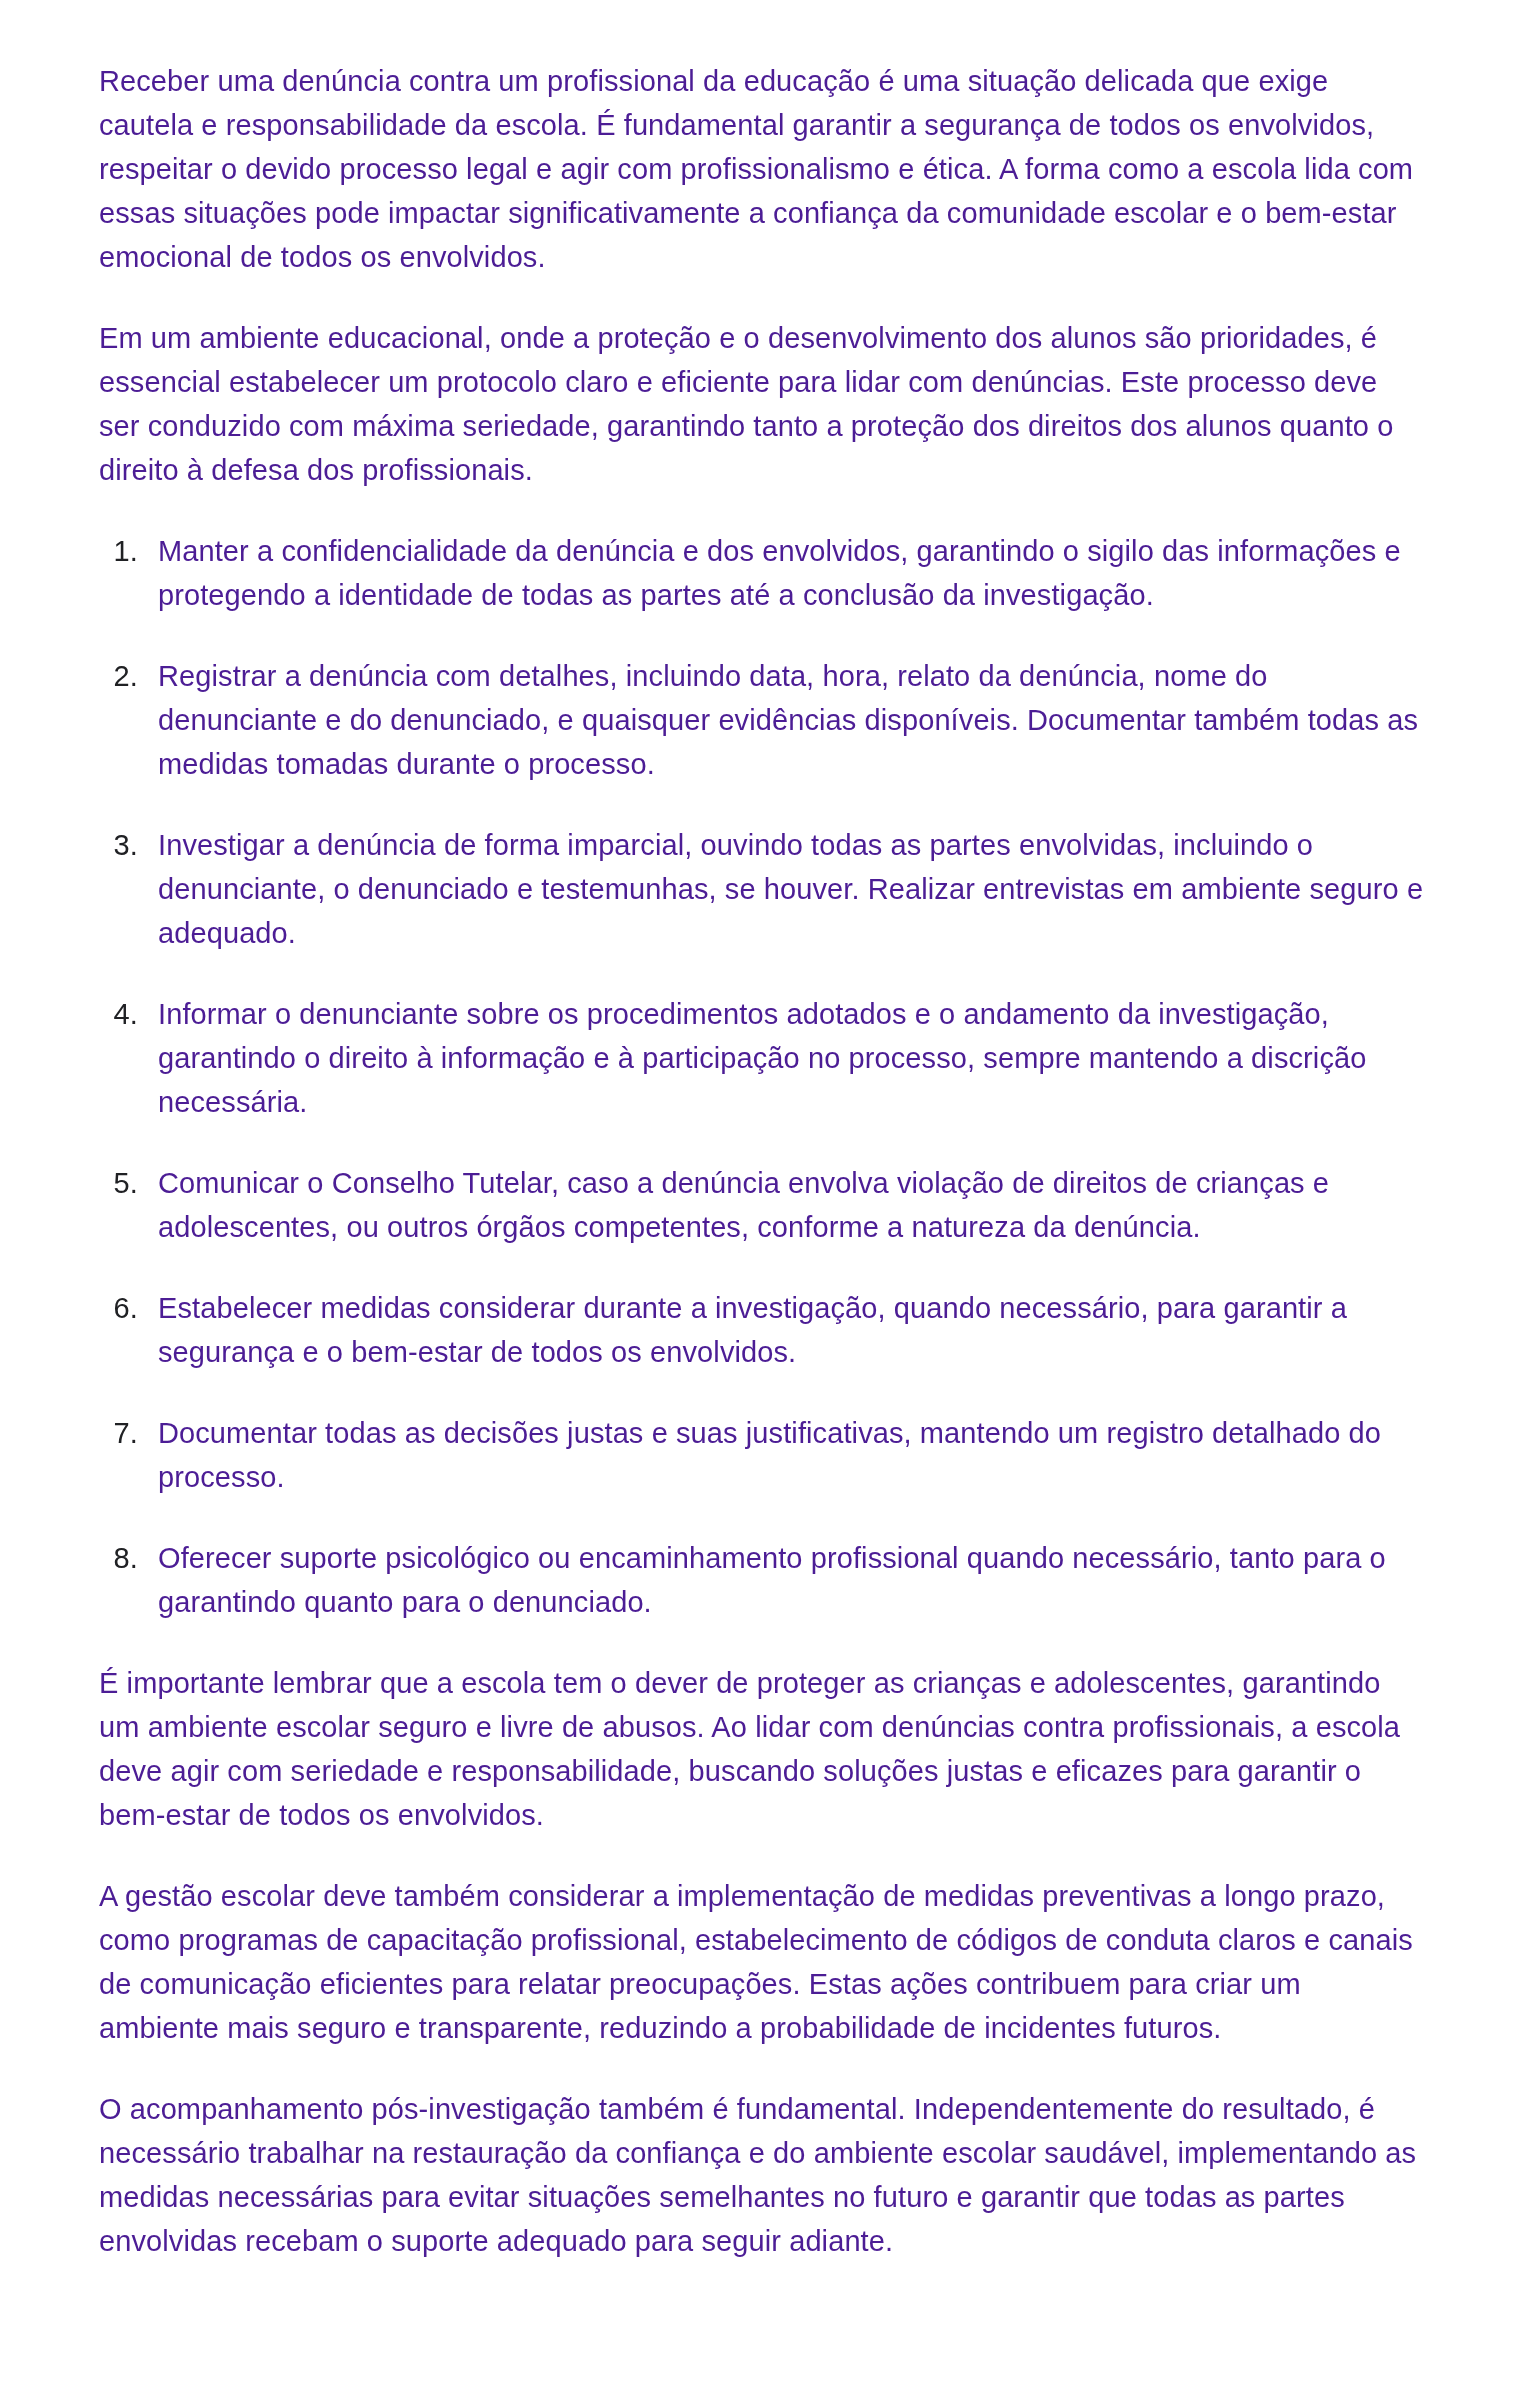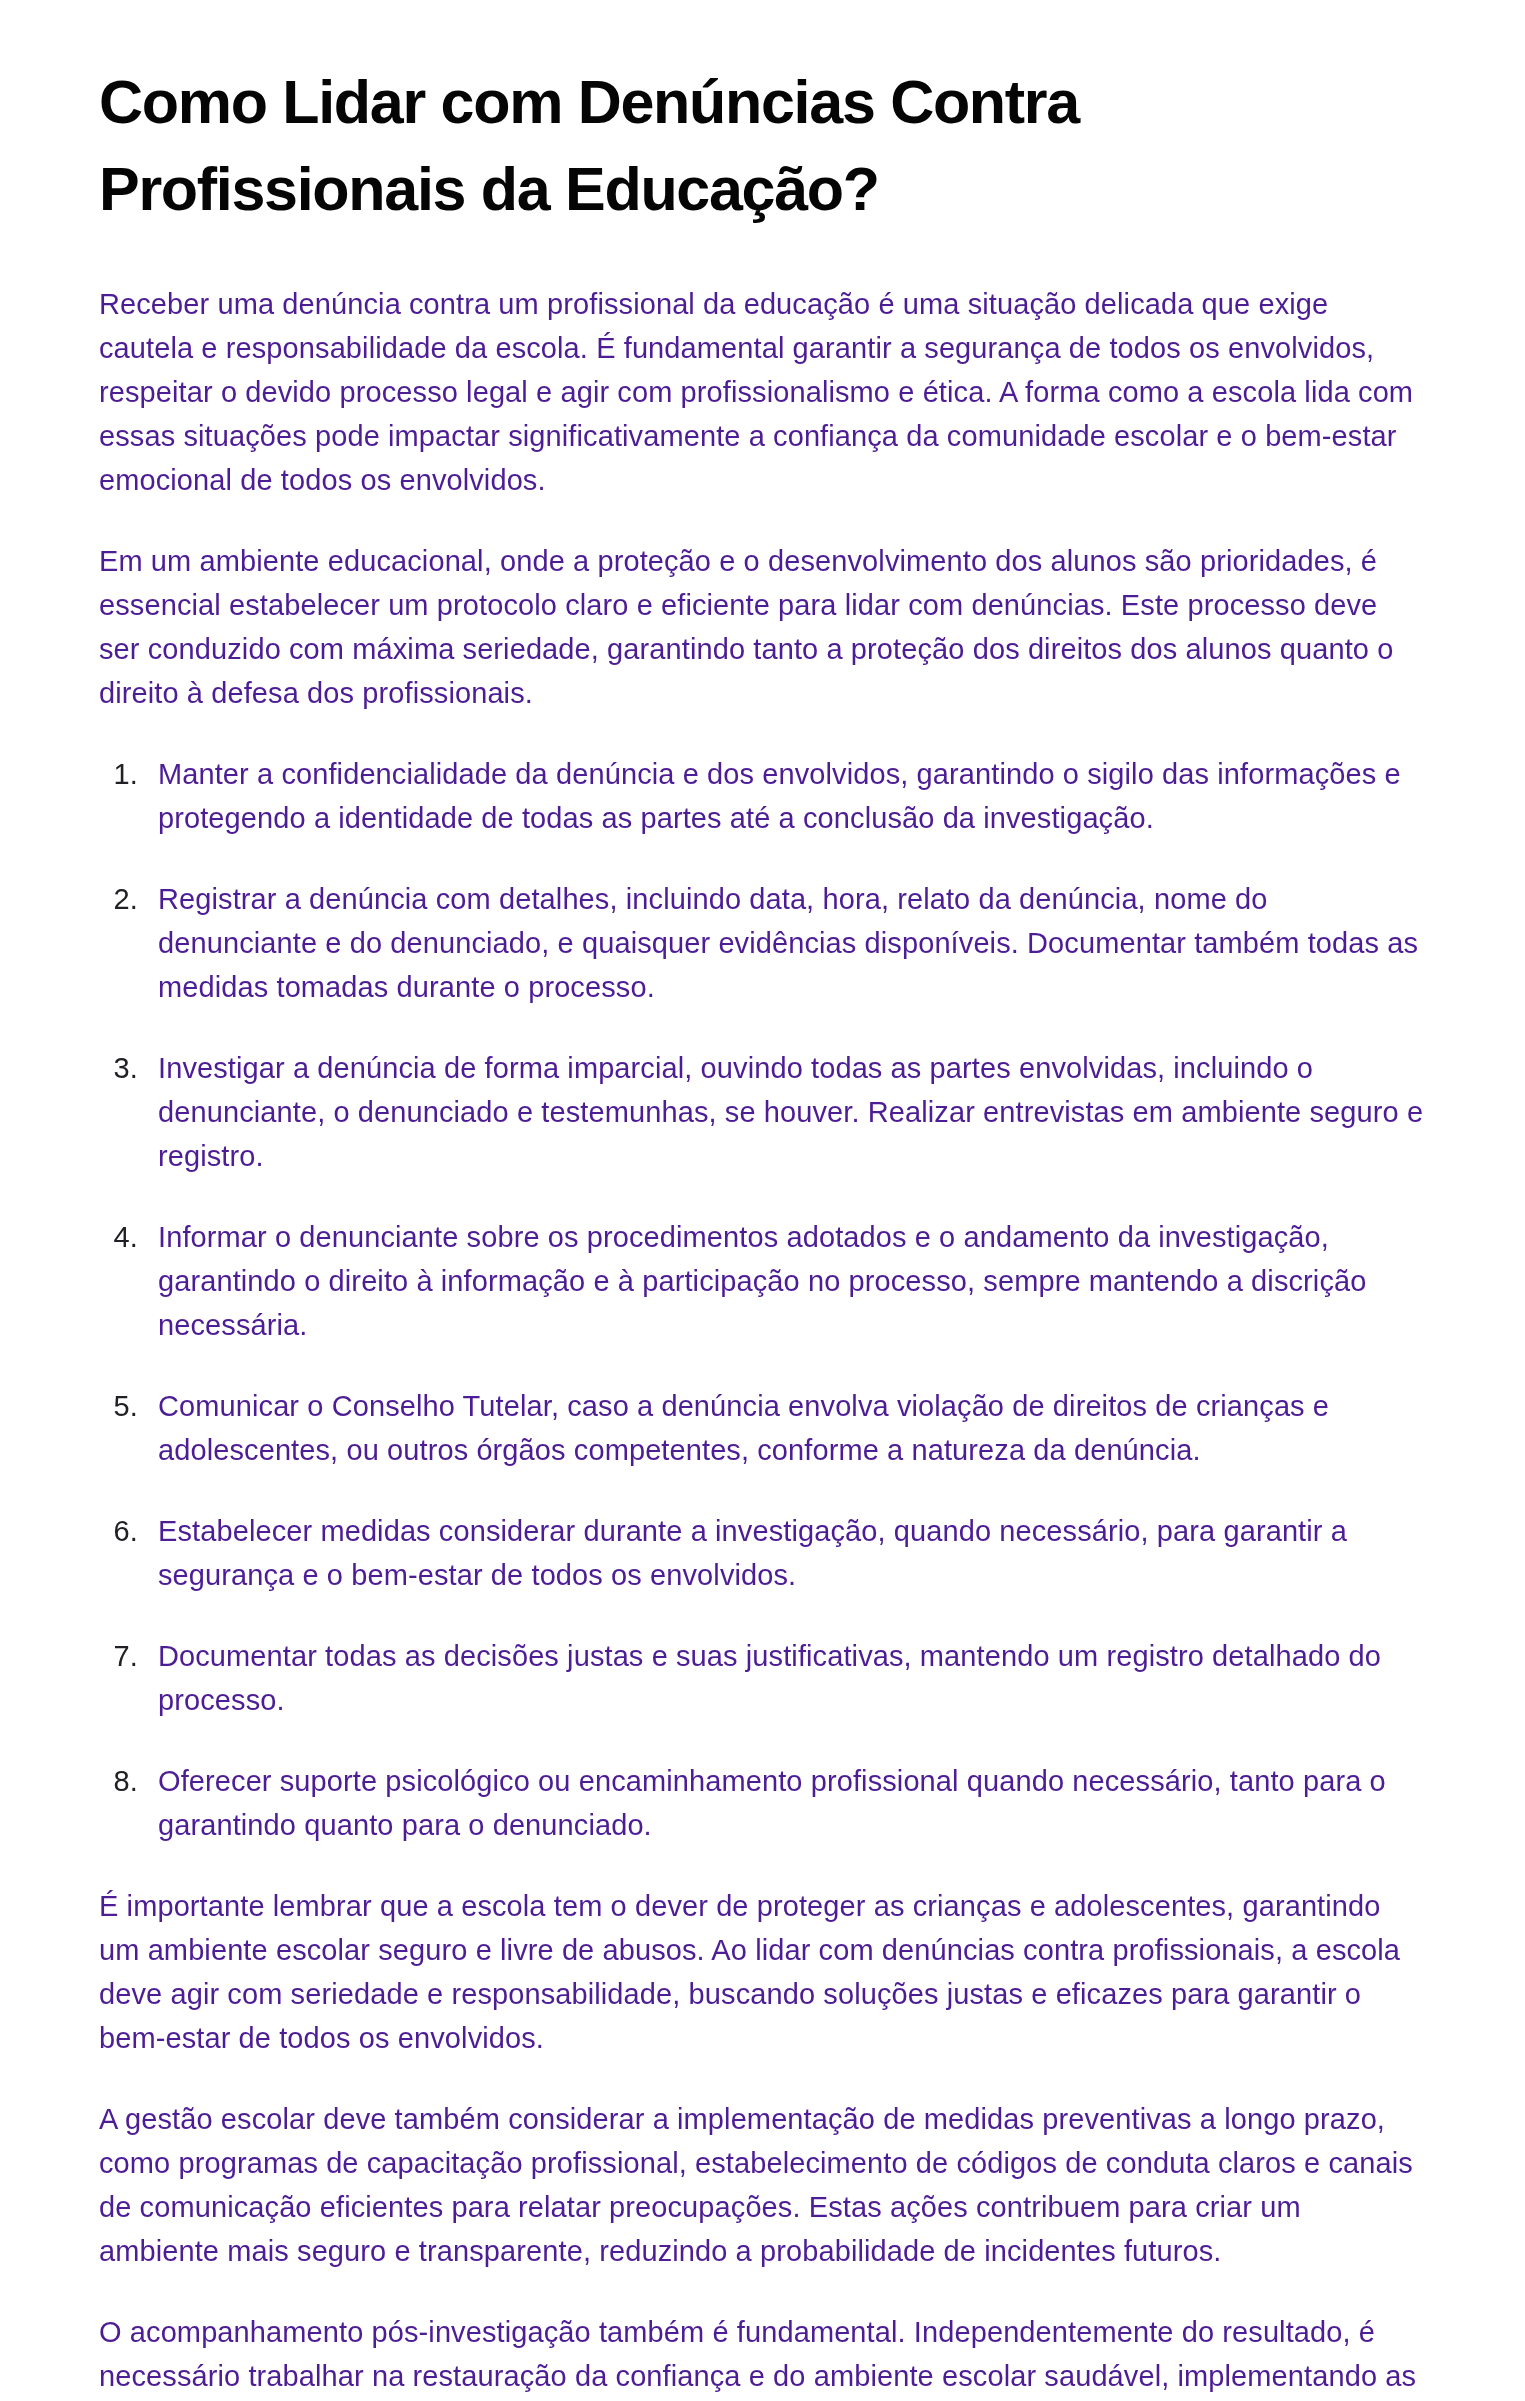--- a/index.html
+++ b/index.html
@@ -56,30 +56,29 @@
   }
   ol.steps-list li::marker {
     color: #202124;
   }
 </style>
 </head>
 <body>
 
 <article class="article">
 
-  <h1 class="page-title">Como Lidar com Denúncias Contra Profissionais da Educação?</h1>
 
   <p class="paragraph body-text">Receber uma denúncia contra um profissional da educação é uma situação delicada que exige cautela e responsabilidade da escola. É fundamental garantir a segurança de todos os envolvidos, respeitar o devido processo legal e agir com profissionalismo e ética. A forma como a escola lida com essas situações pode impactar significativamente a confiança da comunidade escolar e o bem-estar emocional de todos os envolvidos.</p>
 
   <p class="paragraph body-text">Em um ambiente educacional, onde a proteção e o desenvolvimento dos alunos são prioridades, é essencial estabelecer um protocolo claro e eficiente para lidar com denúncias. Este processo deve ser conduzido com máxima seriedade, garantindo tanto a proteção dos direitos dos alunos quanto o direito à defesa dos profissionais.</p>
 
   <ol class="steps-list body-text">
     <li>Manter a confidencialidade da denúncia e dos envolvidos, garantindo o sigilo das informações e protegendo a identidade de todas as partes até a conclusão da investigação.</li>
     <li>Registrar a denúncia com detalhes, incluindo data, hora, relato da denúncia, nome do denunciante e do denunciado, e quaisquer evidências disponíveis. Documentar também todas as medidas tomadas durante o processo.</li>
-    <li>Investigar a denúncia de forma imparcial, ouvindo todas as partes envolvidas, incluindo o denunciante, o denunciado e testemunhas, se houver. Realizar entrevistas em ambiente seguro e registro.</li>
+    <li>Investigar a denúncia de forma imparcial, ouvindo todas as partes envolvidas, incluindo o denunciante, o denunciado e testemunhas, se houver. Realizar entrevistas em ambiente seguro e adequado.</li>
     <li>Informar o denunciante sobre os procedimentos adotados e o andamento da investigação, garantindo o direito à informação e à participação no processo, sempre mantendo a discrição necessária.</li>
     <li>Comunicar o Conselho Tutelar, caso a denúncia envolva violação de direitos de crianças e adolescentes, ou outros órgãos competentes, conforme a natureza da denúncia.</li>
     <li>Estabelecer medidas considerar durante a investigação, quando necessário, para garantir a segurança e o bem-estar de todos os envolvidos.</li>
     <li>Documentar todas as decisões justas e suas justificativas, mantendo um registro detalhado do processo.</li>
     <li>Oferecer suporte psicológico ou encaminhamento profissional quando necessário, tanto para o garantindo quanto para o denunciado.</li>
   </ol>
 
   <p class="paragraph body-text">É importante lembrar que a escola tem o dever de proteger as crianças e adolescentes, garantindo um ambiente escolar seguro e livre de abusos. Ao lidar com denúncias contra profissionais, a escola deve agir com seriedade e responsabilidade, buscando soluções justas e eficazes para garantir o bem-estar de todos os envolvidos.</p>
 
   <p class="paragraph body-text">A gestão escolar deve também considerar a implementação de medidas preventivas a longo prazo, como programas de capacitação profissional, estabelecimento de códigos de conduta claros e canais de comunicação eficientes para relatar preocupações. Estas ações contribuem para criar um ambiente mais seguro e transparente, reduzindo a probabilidade de incidentes futuros.</p>

